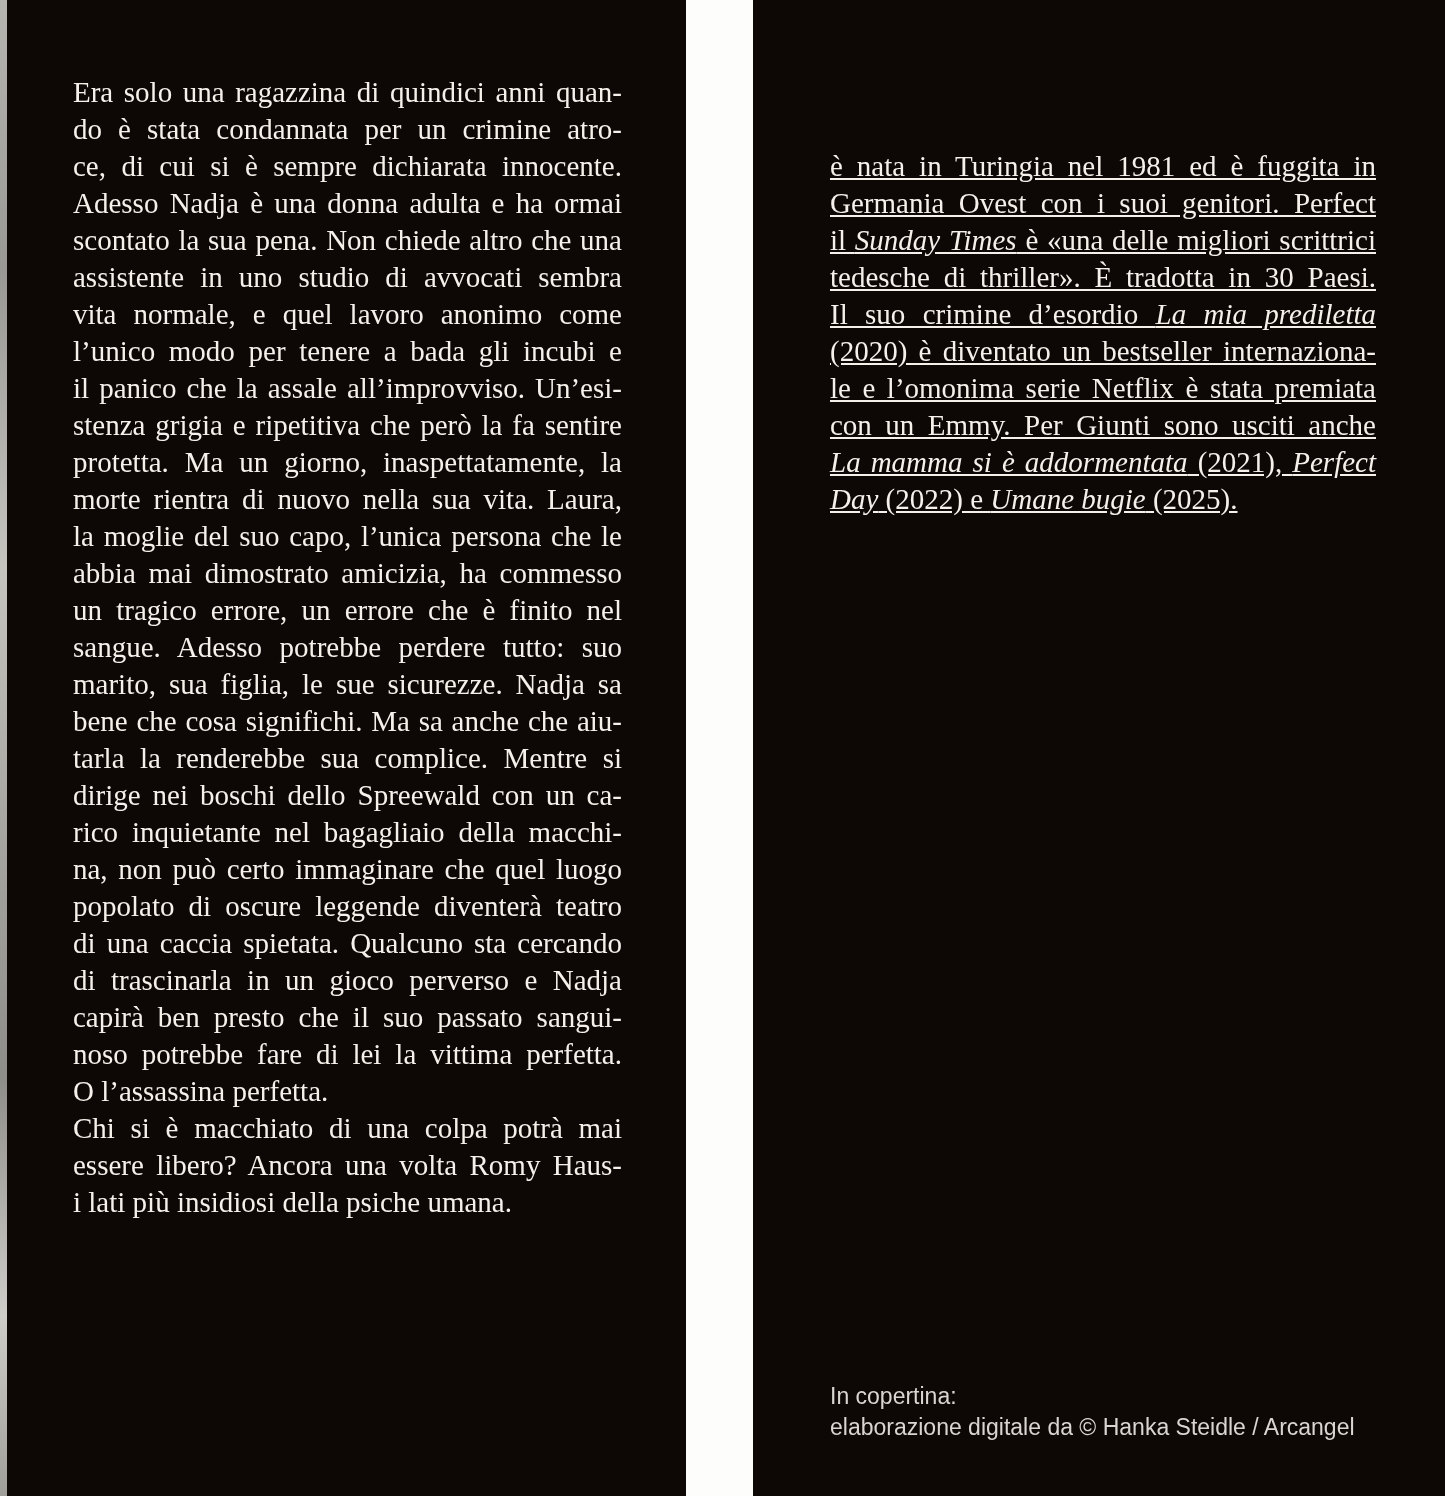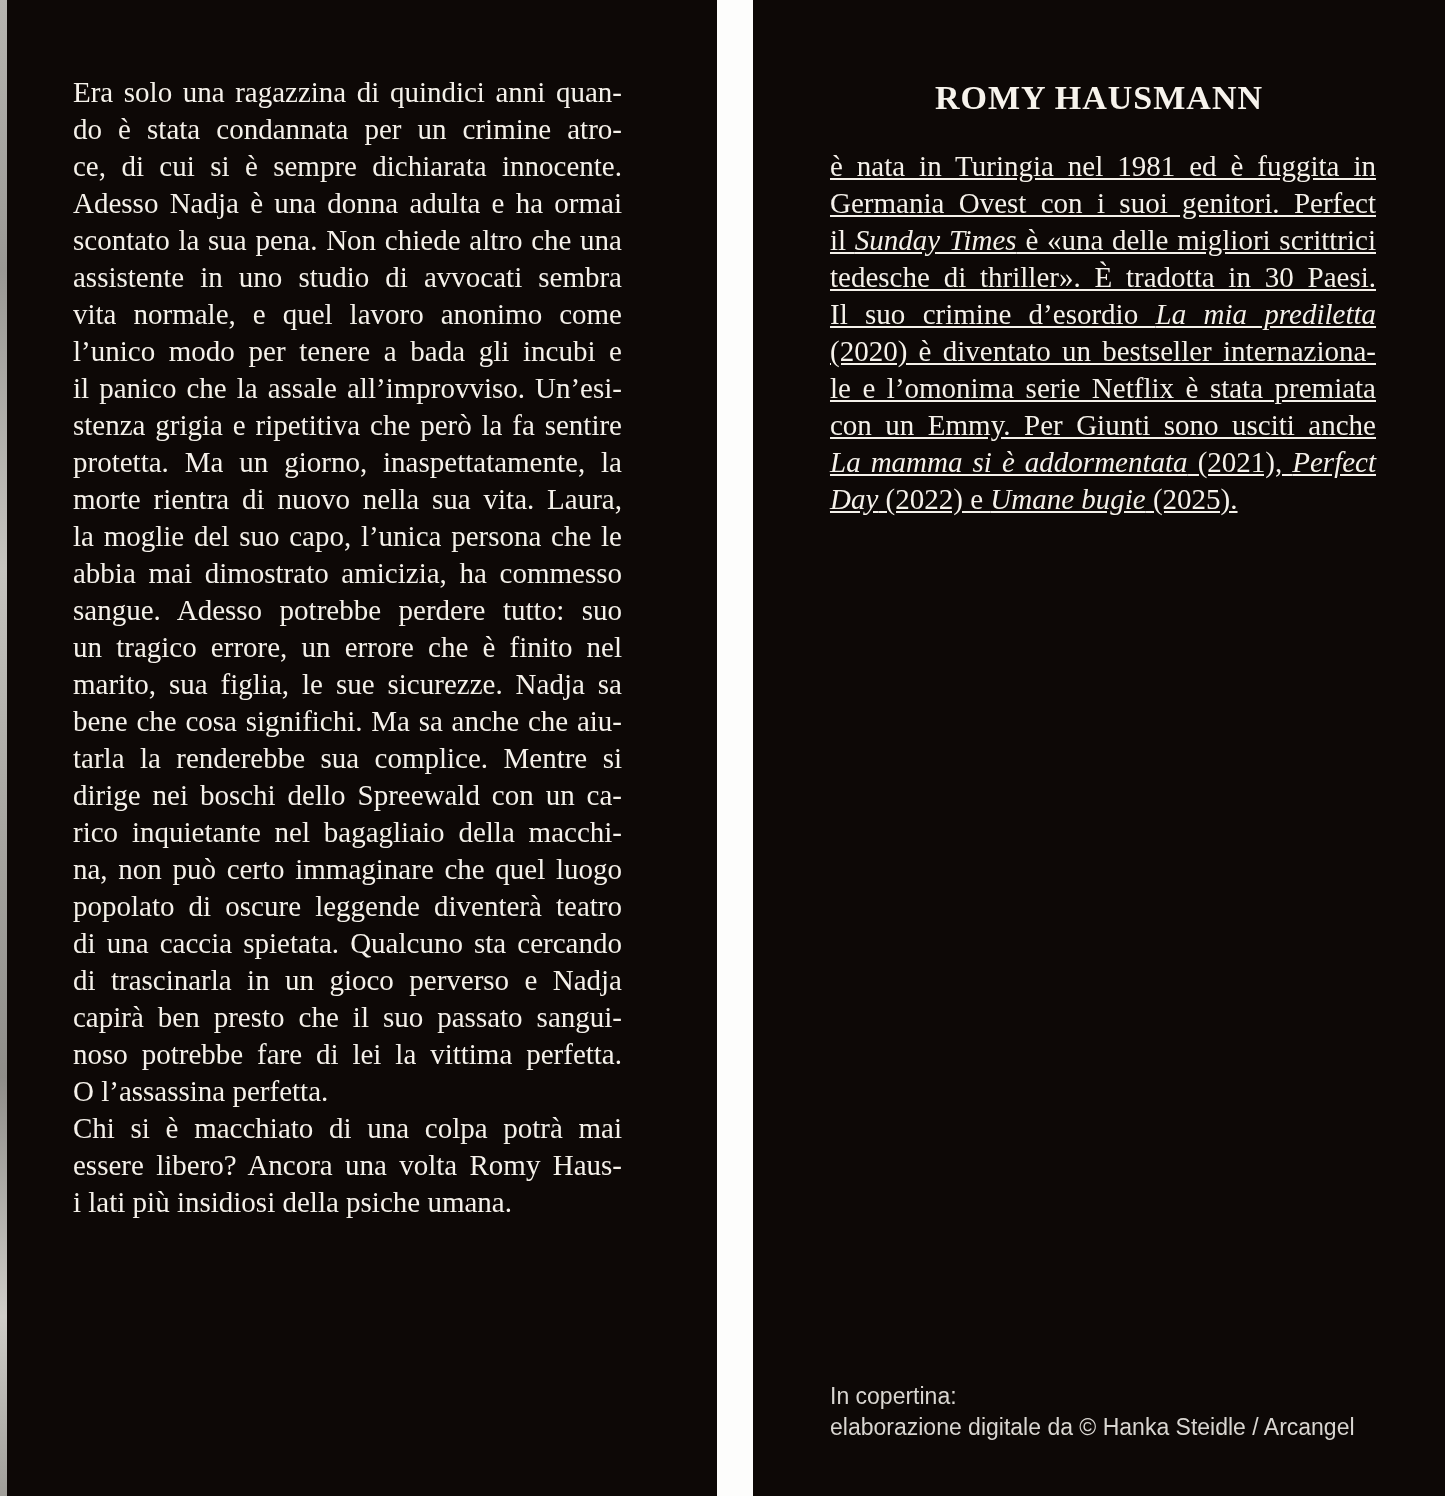--- a/index.html
+++ b/index.html
@@ -10,21 +10,20 @@
     overflow: hidden;
   }
   #stage {
     position: relative;
     width: 1445px; height: 1496px;
     background: #fdfdfc;
   }
   .panel {
     position: absolute; top: 0; bottom: 0;
     background: #0d0806;
-    padding-left: 31px;
   }
   #left-panel  { left: 7px;  width: 679px; }
   #right-panel { left: 753px; width: 692px; }
   #scan-edge {
     position: absolute; left: 0; top: 0; width: 7px; height: 100%;
     background: linear-gradient(180deg, #b7b5b0 0%, #9a9894 18%, #c6c4bf 38%,
                 #a8a6a1 55%, #8f8d89 72%, #cfcdc8 88%, #a09e99 100%);
   }
   
   .textblock { position: absolute; color: #f5f1ea; }
@@ -73,42 +72,41 @@
         <div class="tline"><span>scontato la sua pena. Non chiede altro che una</span></div>
         <div class="tline"><span>assistente in uno studio di avvocati sembra</span></div>
         <div class="tline"><span>vita normale, e quel lavoro anonimo come</span></div>
         <div class="tline"><span>l’unico modo per tenere a bada gli incubi e</span></div>
         <div class="tline"><span>il panico che la assale all’improvviso. Un’esi-</span></div>
         <div class="tline"><span>stenza grigia e ripetitiva che però la fa sentire</span></div>
         <div class="tline"><span>protetta. Ma un giorno, inaspettatamente, la</span></div>
         <div class="tline"><span>morte rientra di nuovo nella sua vita. Laura,</span></div>
         <div class="tline"><span>la moglie del suo capo, l’unica persona che le</span></div>
         <div class="tline"><span>abbia mai dimostrato amicizia, ha commesso</span></div>
+        <div class="tline"><span>un tragico errore, un errore che è finito nel</span></div>
         <div class="tline"><span>sangue. Adesso potrebbe perdere tutto: suo</span></div>
-        <div class="tline"><span>un tragico errore, un errore che è finito nel</span></div>
         <div class="tline"><span>marito, sua figlia, le sue sicurezze. Nadja sa</span></div>
         <div class="tline"><span>bene che cosa significhi. Ma sa anche che aiu-</span></div>
         <div class="tline"><span>tarla la renderebbe sua complice. Mentre si</span></div>
         <div class="tline"><span>dirige nei boschi dello Spreewald con un ca-</span></div>
         <div class="tline"><span>rico inquietante nel bagagliaio della macchi-</span></div>
         <div class="tline"><span>na, non può certo immaginare che quel luogo</span></div>
         <div class="tline"><span>popolato di oscure leggende diventerà teatro</span></div>
         <div class="tline"><span>di una caccia spietata. Qualcuno sta cercando</span></div>
         <div class="tline"><span>di trascinarla in un gioco perverso e Nadja</span></div>
         <div class="tline"><span>capirà ben presto che il suo passato sangui-</span></div>
         <div class="tline"><span>noso potrebbe fare di lei la vittima perfetta.</span></div>
         <div class="tline noj"><span>O l’assassina perfetta.</span></div>
         <div class="tline"><span>Chi si è macchiato di una colpa potrà mai</span></div>
         <div class="tline"><span>essere libero? Ancora una volta Romy Haus-</span></div>
         <div class="tline noj"><span>i lati più insidiosi della psiche umana.</span></div>
       </div>
   </div>
 
   <div id="right-panel" class="panel">
-    <div id="author-name" class="textblock">ROMY HAUSMANN</div>
     <div id="bio" class="textblock">
         <div class="tline"><span>è nata in Turingia nel 1981 ed è fuggita in</span></div>
         <div class="tline"><span>Germania Ovest con i suoi genitori. Perfect</span></div>
         <div class="tline"><span>il </span><i>Sunday Times</i><span> è «una delle migliori scrittrici</span></div>
         <div class="tline"><span>tedesche di thriller». È tradotta in 30 Paesi.</span></div>
         <div class="tline"><span>Il suo crimine d’esordio </span><i>La mia prediletta</i></div>
         <div class="tline"><span>(2020) è diventato un bestseller internaziona-</span></div>
         <div class="tline"><span>le e l’omonima serie Netflix è stata premiata</span></div>
         <div class="tline"><span>con un Emmy. Per Giunti sono usciti anche</span></div>
         <div class="tline"><i>La mamma si è addormentata</i><span> (2021), </span><i>Perfect</i></div>

